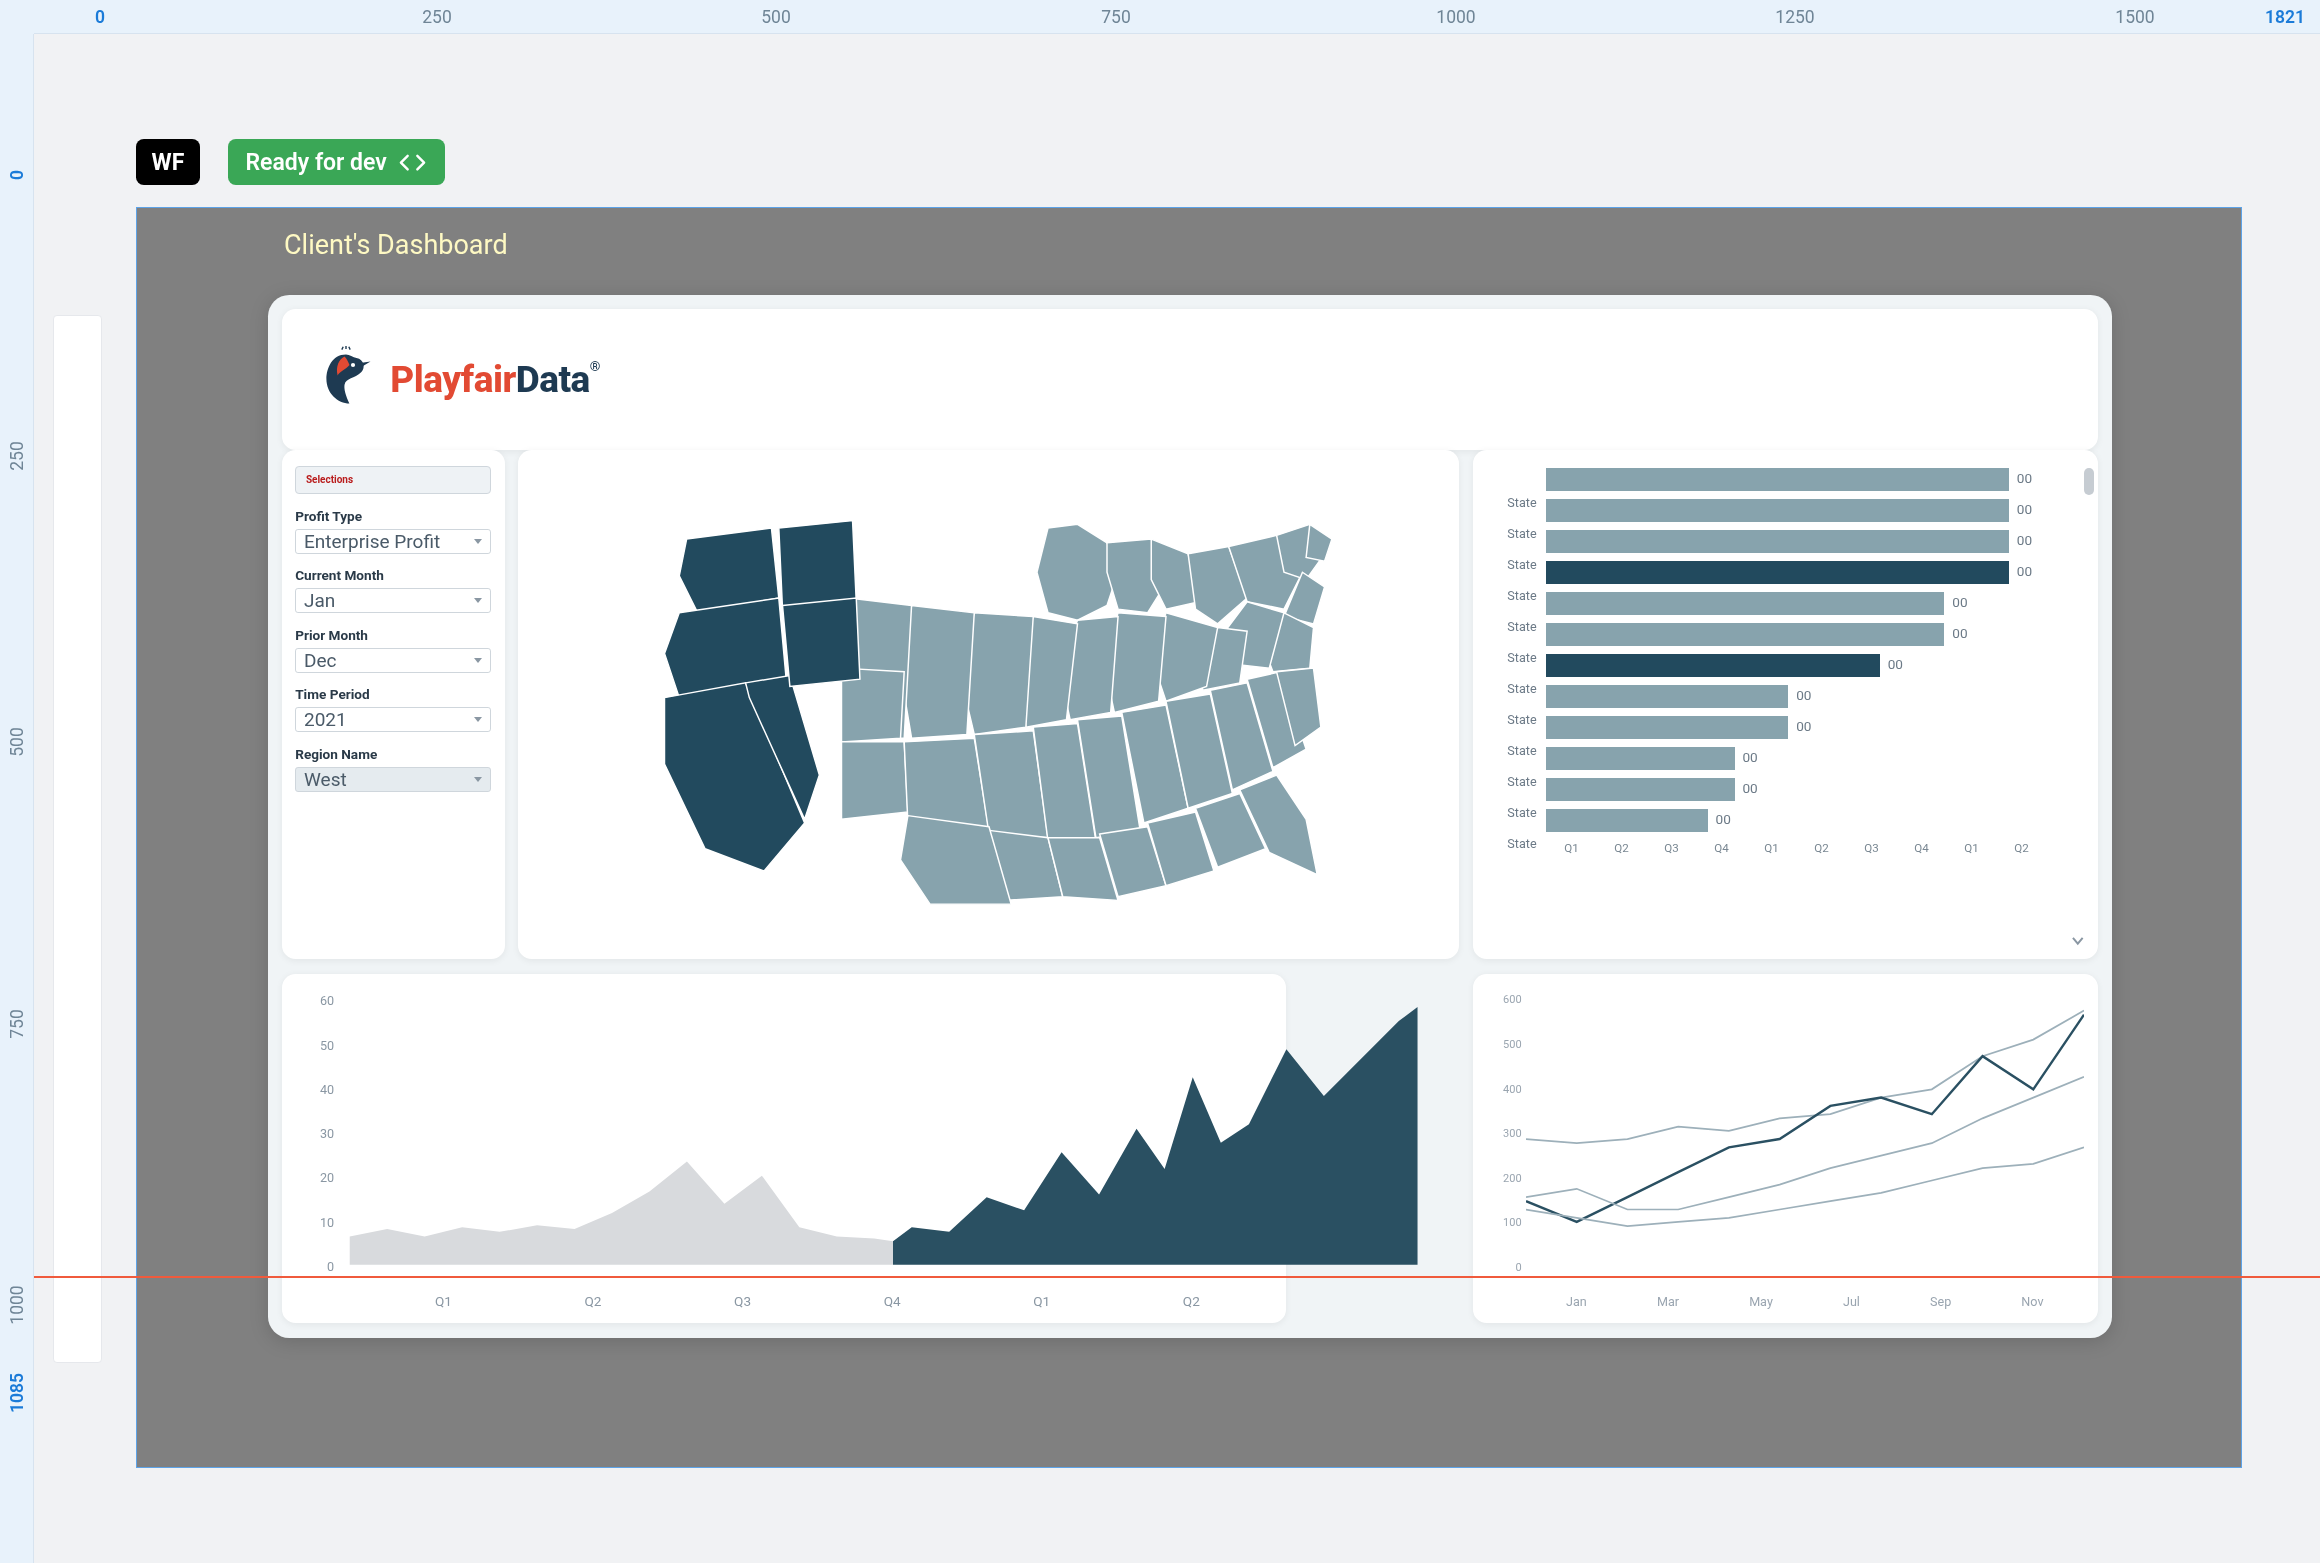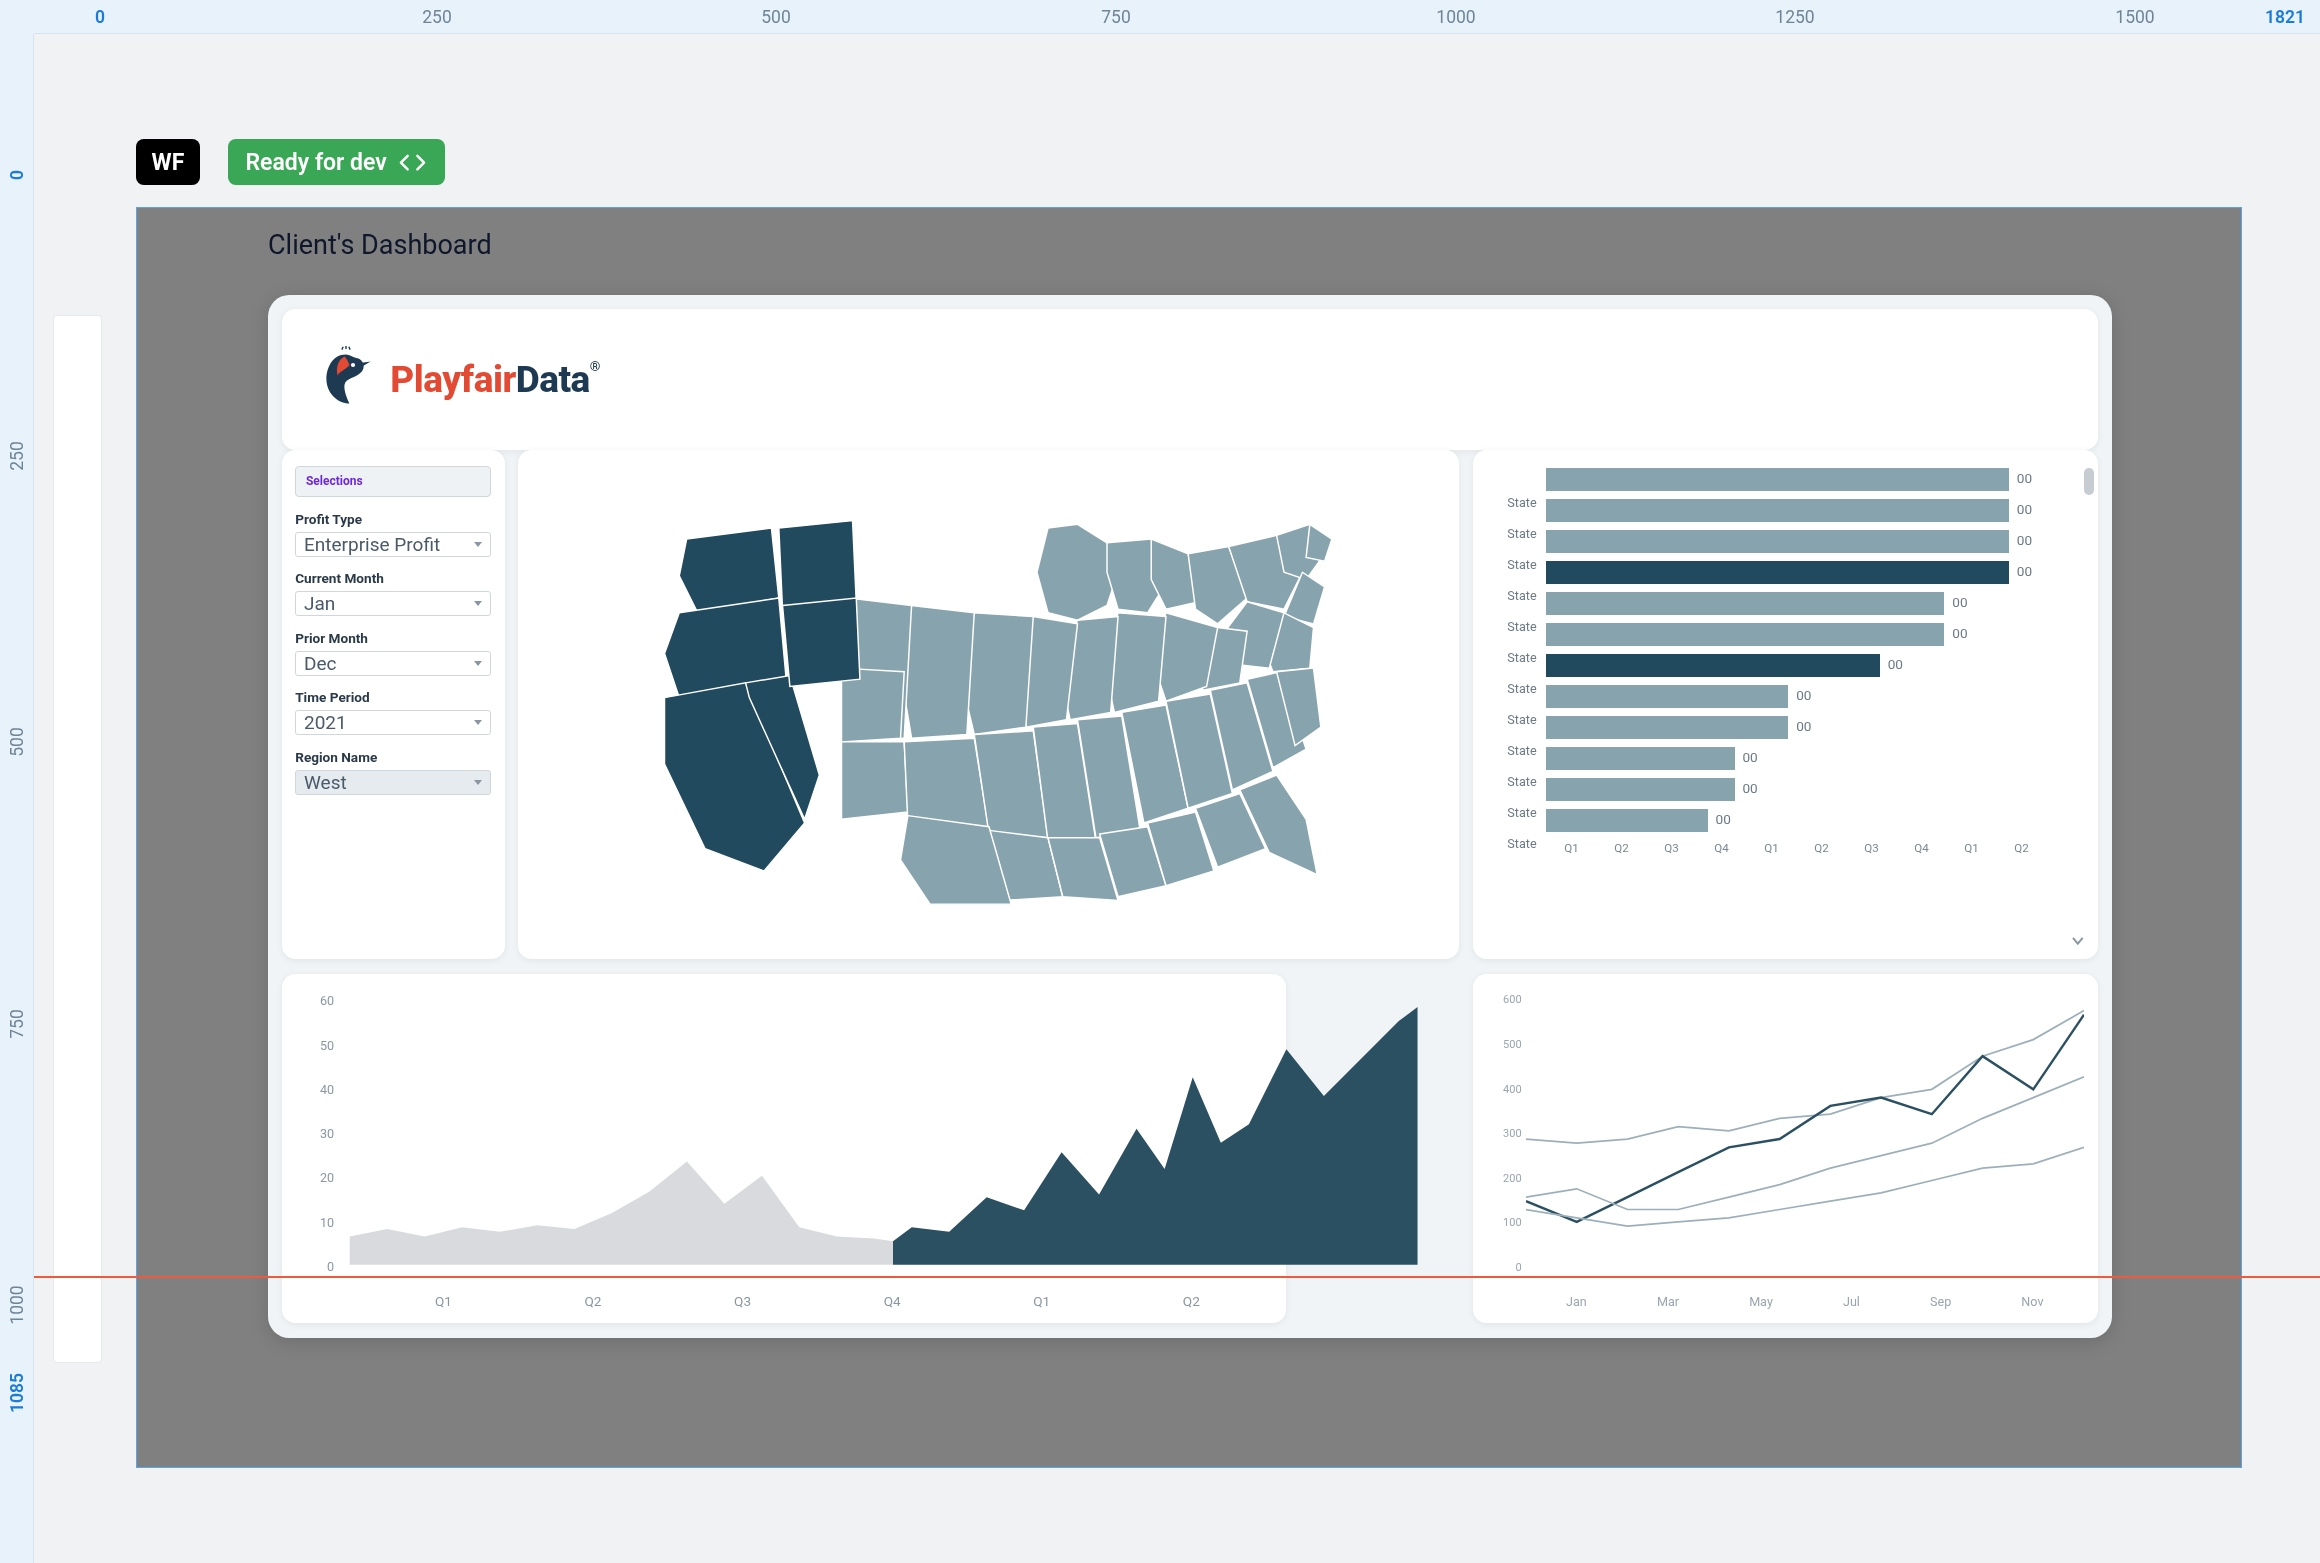--- a/index.html
+++ b/index.html
@@ -16,33 +16,33 @@
   .stage { position:absolute; top:34px; left:34px; right:0; bottom:0; background:#f1f2f4; overflow:hidden;}
   .red-guide { position:absolute; top:1242px; left:0; right:0; height:1.9px; background:#f05a3c; z-index:3; }
   
   .left-ghost { position:absolute; top:281px; left:19.4px; width:49px; height:1048px; background:#fff; border:1px solid #e6e8ec; border-radius:3.9px; }
   
   .wf-badge { position:absolute; top:105px; left:102px; background:#000; color:#fff; padding:9.7px 15.5px; border-radius:7.8px; font-size:23px; font-weight:700; z-index:4;}
   .ready-badge { position:absolute; top:105px; left:194px; background:#3aa756; color:#fff; padding:9.7px 17.5px; border-radius:7.8px; font-size:23px; font-weight:600; display:flex; align-items:center; gap:11.6px; z-index:4;}
   .ready-badge .codeicon { width:29px; height:21.3px; }
   
   .frame-sel { position:absolute; top:173px; left:102px; width:2106px; height:1261px; border:1.9px solid #5da3e8; background:#808080; z-index:2;}
-  .frame-label-inner { position:absolute; top:21.3px; left:131px; color:#0f172a; font-size:27px;}
+  .frame-label-inner { position:absolute; top:21.3px; left:147px; color:#fef9c3; font-size:27px;}
   
   .dash { position:absolute; top:87px; left:131px; width:1844px; height:1043px; background:#f0f4f6; border-radius:21.3px; box-shadow:0 3.9px 19.4px rgba(0,0,0,.15);}
   .header-card { position:absolute; top:13.6px; left:13.6px; right:13.6px; height:141px; background:#fff; border-radius:13.6px; box-shadow:0 1.9px 7.8px rgba(0,0,0,.06); display:flex; align-items:center; padding-left:29px;}
   .logo { display:flex; align-items:center; gap:9.7px; }
   .logo svg { width:70px; height:70px;}
   .logo-text { font-size:37px; font-weight:800; color:#1e3a52; letter-spacing:-0.5px;}
   .logo-text .red { color:#e24a33; }
   .logo-sub { font-size:13.6px; color:#1e3a52; vertical-align:top;}
   
   .panel { background:#fff; border-radius:13.6px; box-shadow:0 1.9px 7.8px rgba(0,0,0,.06); position:absolute;}
   .p-selections { top:155px; left:13.6px; width:223px; height:509px; padding:15.5px 13.6px;}
-  .sel-title { background:#eef2f5; border:1px solid #cfd6dc; border-radius:3.9px; padding:7.8px 9.7px; font-size:12px; font-weight:700; color:#6d28d9; margin-bottom:13.6px;}
+  .sel-title { background:#eef2f5; border:1px solid #cfd6dc; border-radius:3.9px; padding:7.8px 9.7px; font-size:10px; font-weight:700; color:#b91c1c; margin-bottom:13.6px;}
   .sel-group { margin-bottom:13.6px;}
   .sel-label { font-size:13.6px; font-weight:700; color:#2a3a48; margin-bottom:4.9px;}
   .sel-dd { width:100%; height:25px; border:1px solid #cfd6dc; border-radius:2.9px; background:#fff; display:flex; align-items:center; justify-content:space-between; padding:0 7.8px; font-size:19px; color:#4a5a68;}
   .sel-dd.highlight { background:#e5ebef;}
   .sel-caret { width:0; height:0; border-left:4.9px solid transparent; border-right:4.9px solid transparent; border-top:5.8px solid #8a97a3;}
   .p-map { top:155px; left:250px; width:941px; height:509px; display:flex; align-items:center; justify-content:center;}
   .p-map svg { width:708px; height:456px;}
   .p-bars { top:155px; left:1205px; width:625px; height:509px; padding:13.6px 13.6px 7.8px 13.6px;}
   .bar-row { display:flex; align-items:center; height:31px; gap:9.7px;}
   .bar-lbl { width:50px; font-size:12.6px; color:#6c7a87; text-align:right;margin-top:47px; }

